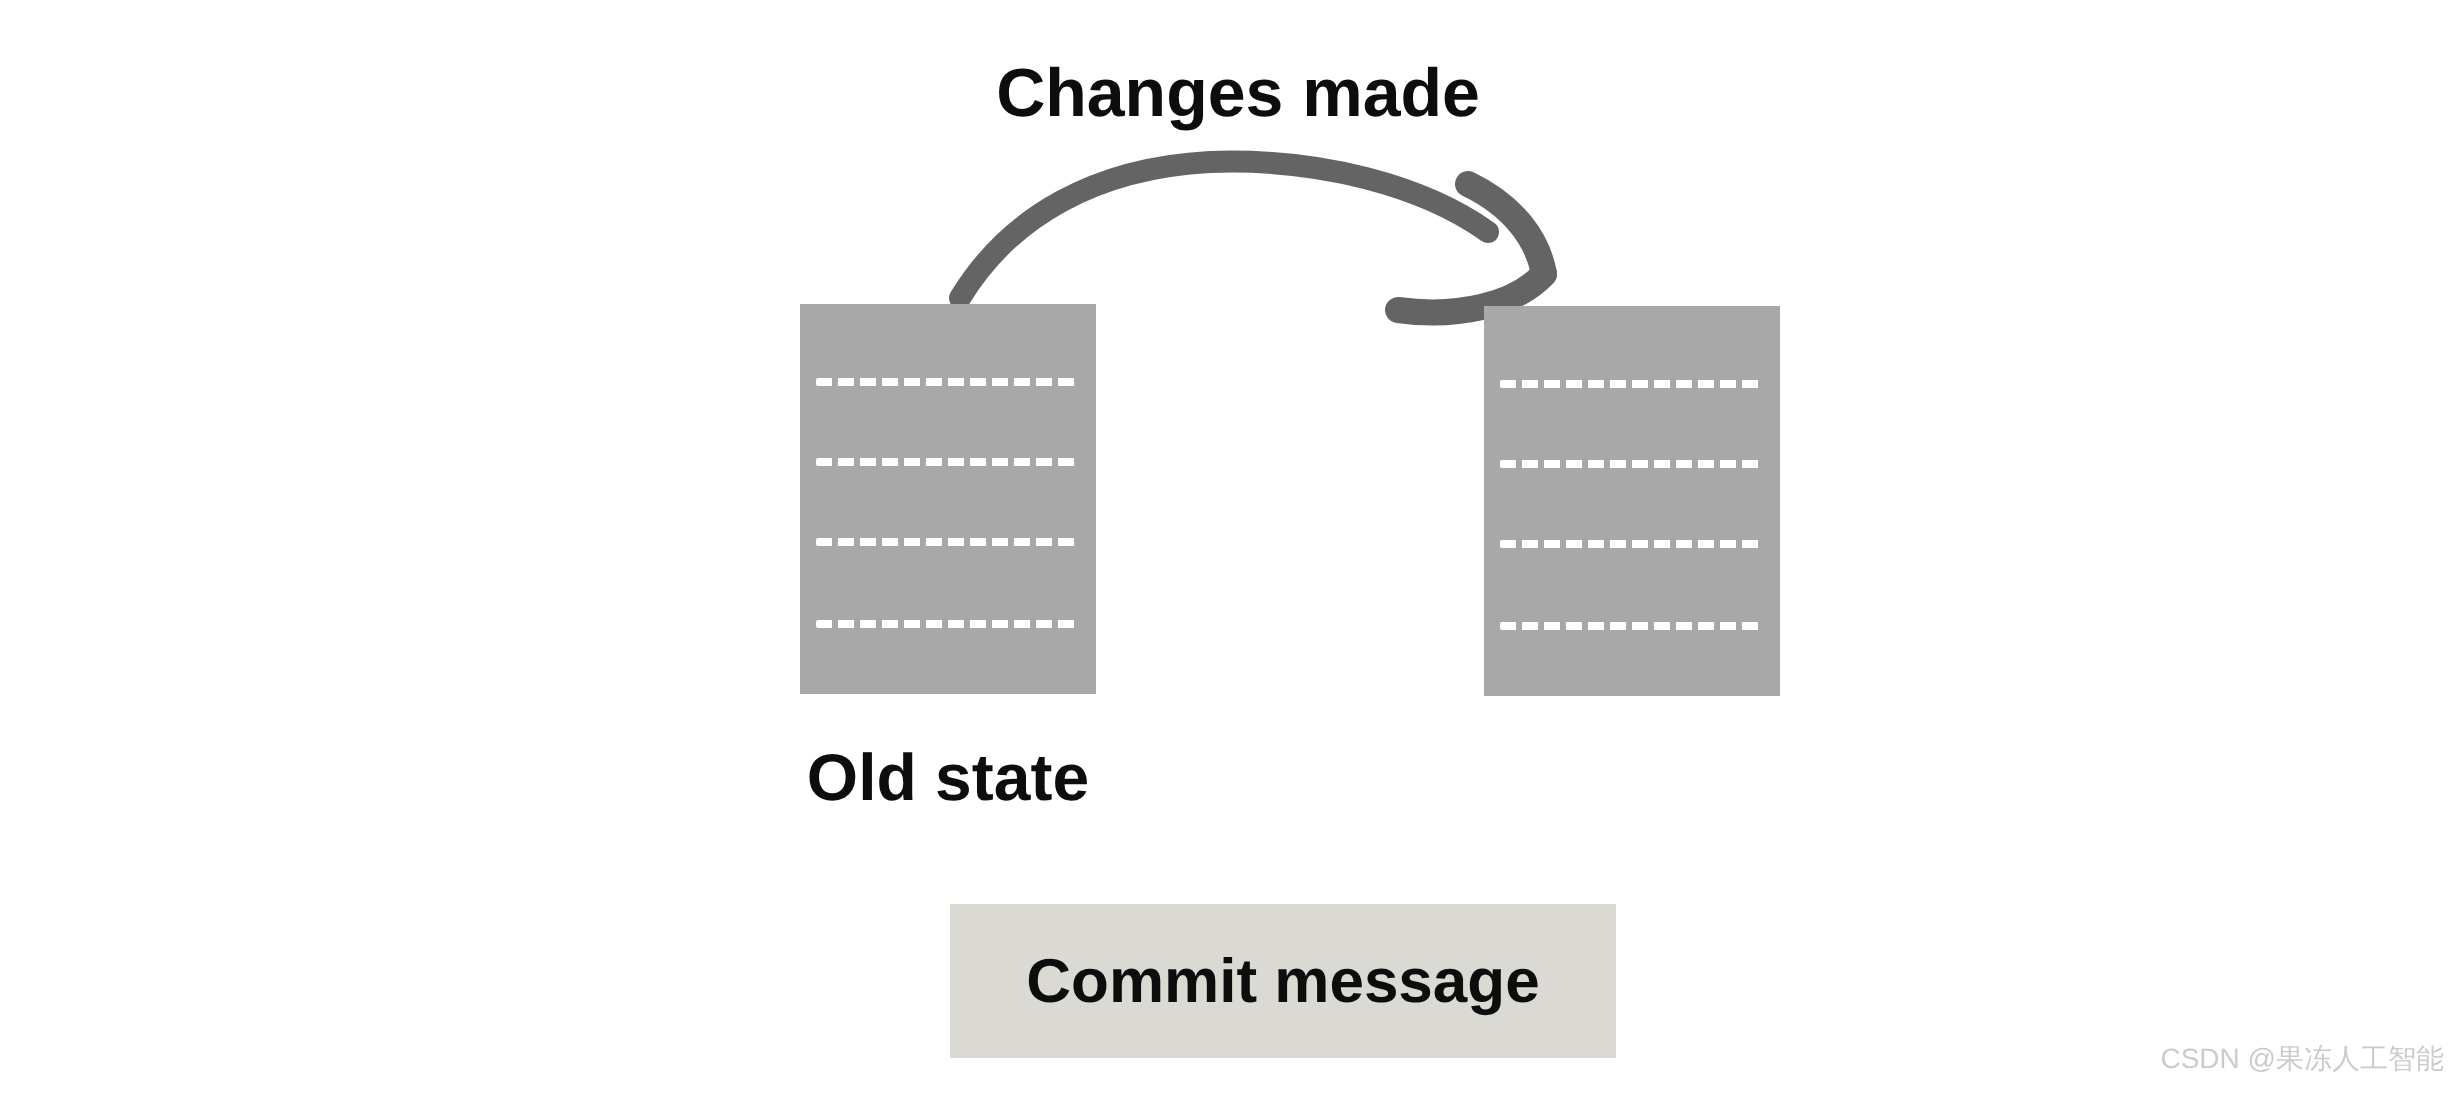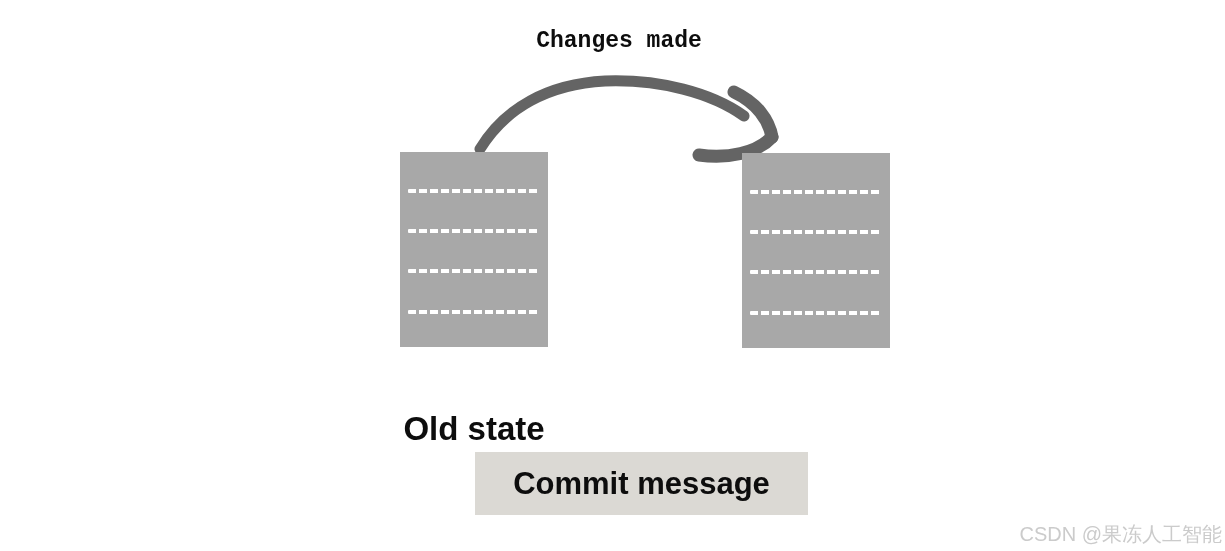--- a/index.html
+++ b/index.html
@@ -18,34 +18,32 @@
   .label {
     position: absolute;
     color: #0d0d0d;
     font-weight: 700;
     white-space: nowrap;
   }
   .title-label {
     top: 28px;
     left: 619px;
     transform: translateX(-50%);
-    font-size: 23px;
-    font-family: Liberation Mono, monospace;
+    font-size: 34px;
   }
   .pull-request-label {
     top: 234px;
     left: 28px;
     font-size: 33px;
     letter-spacing: 0.5px;
   }
   .state-label {
     top: 370px;
     transform: translateX(-50%);
     font-size: 33px;
-    margin-top: 40px;
   }
   .old-state-label { left: 474px; }
   .new-state-label { left: 818px; }
 
   .arrow-svg {
     position: absolute;
     left: 0;
     top: 0;
     width: 1225px;
     height: 551px;
@@ -76,38 +74,38 @@
   .dashed-line:nth-child(1) { top: 37px; }
   .dashed-line:nth-child(2) { top: 77px; }
   .dashed-line:nth-child(3) { top: 117px; }
   .dashed-line:nth-child(4) { top: 158px; }
 
   .commit-box {
     position: absolute;
     left: 475px;
     top: 452px;
     width: 333px;
-    height: 63px;
+    height: 77px;
     background: #dbd9d4;
     display: flex;
     align-items: center;
     justify-content: center;
   }
   .commit-box span {
     color: #0d0d0d;
     font-weight: 700;
     font-size: 31px;
     white-space: nowrap;
   }
 
   .watermark {
     position: absolute;
     right: 3px;
     top: 521px;
-    font-size: 20px;
+    font-size: 14px;
     color: #cbcbcb;
     font-weight: 400;
     white-space: nowrap;
   }
 </style>
 </head>
 <body>
 
 <div class="canvas">
 

